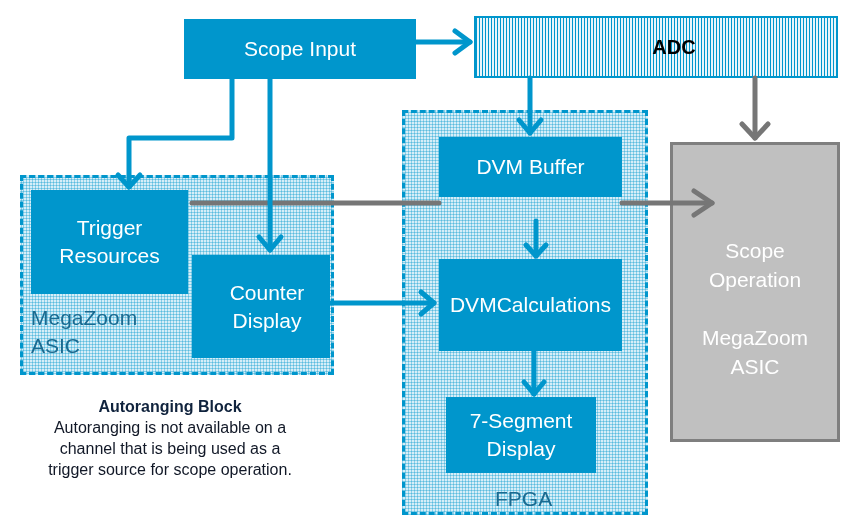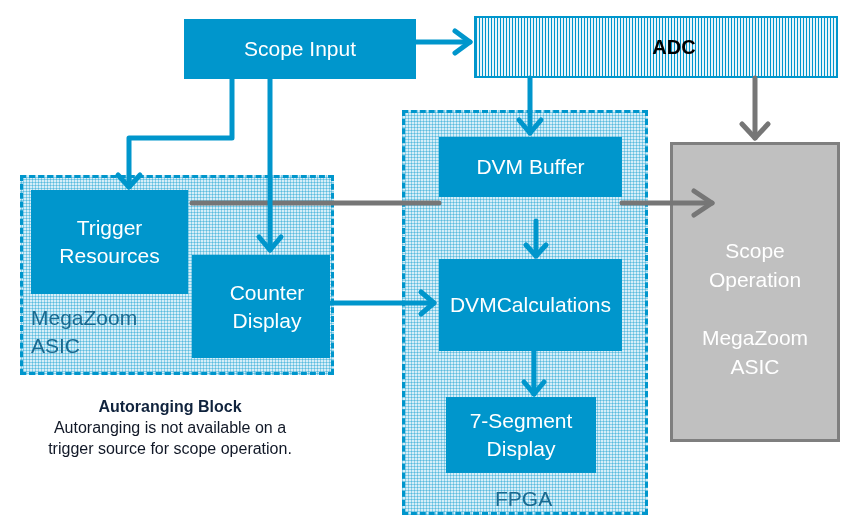--- a/index.html
+++ b/index.html
@@ -78,20 +78,21 @@
   <div>Scope</div>
   <div>Operation</div>
   <div style="height:29px;"></div>
   <div>MegaZoom</div>
   <div>ASIC</div>
 </div>
 
 <div class="abs note" style="left:20px; top:396px; width:300px;">
   <div class="title">Autoranging Block</div>
   <div>Autoranging is not available on a</div>
+  <div>channel that is being used as a</div>
   <div>trigger source for scope operation.</div>
 </div>
 
 <svg class="arrows" width="852" height="523">
   <g fill="none" stroke-linecap="round" stroke-linejoin="round">
 
     <line x1="192" y1="203" x2="439" y2="203" stroke="#767676" stroke-width="5"></line>
     <line x1="622" y1="203" x2="712" y2="203" stroke="#767676" stroke-width="5"></line>
     <polyline points="694,191 712,203 694,215" stroke="#767676" stroke-width="5"></polyline>
 

